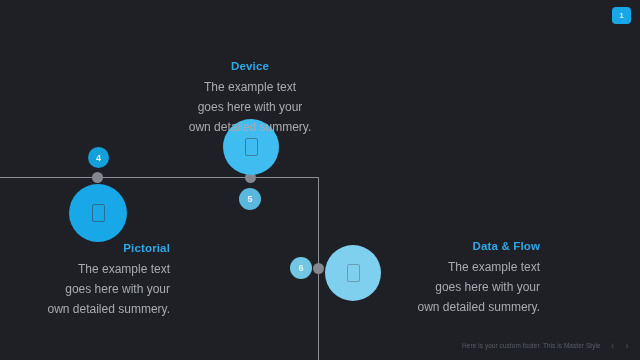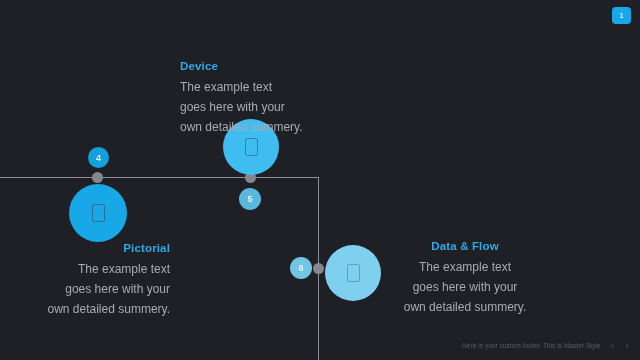--- a/index.html
+++ b/index.html
@@ -125,30 +125,31 @@
     color: #a8abb1;
     font-size: 12px;
     line-height: 1.65;
     margin: 0;
   }
   .block .body span { display: block; }
 
   .block-device {
     left: 180px; top: 60px;
     width: 140px;
+    text-align: center;
   }
   .block-pictorial {
     left: 30px; top: 242px;
     width: 140px;
     text-align: right;
   }
   .block-dataflow {
     left: 390px; top: 240px;
     width: 150px;
-    text-align: center;
+    text-align: right;
   }
 
   
   .badge {
     position: absolute;
     right: 9px; top: 7px;
     width: 19px; height: 17px;
     background: #18a8e8;
     border-radius: 4px;
     display: flex;

